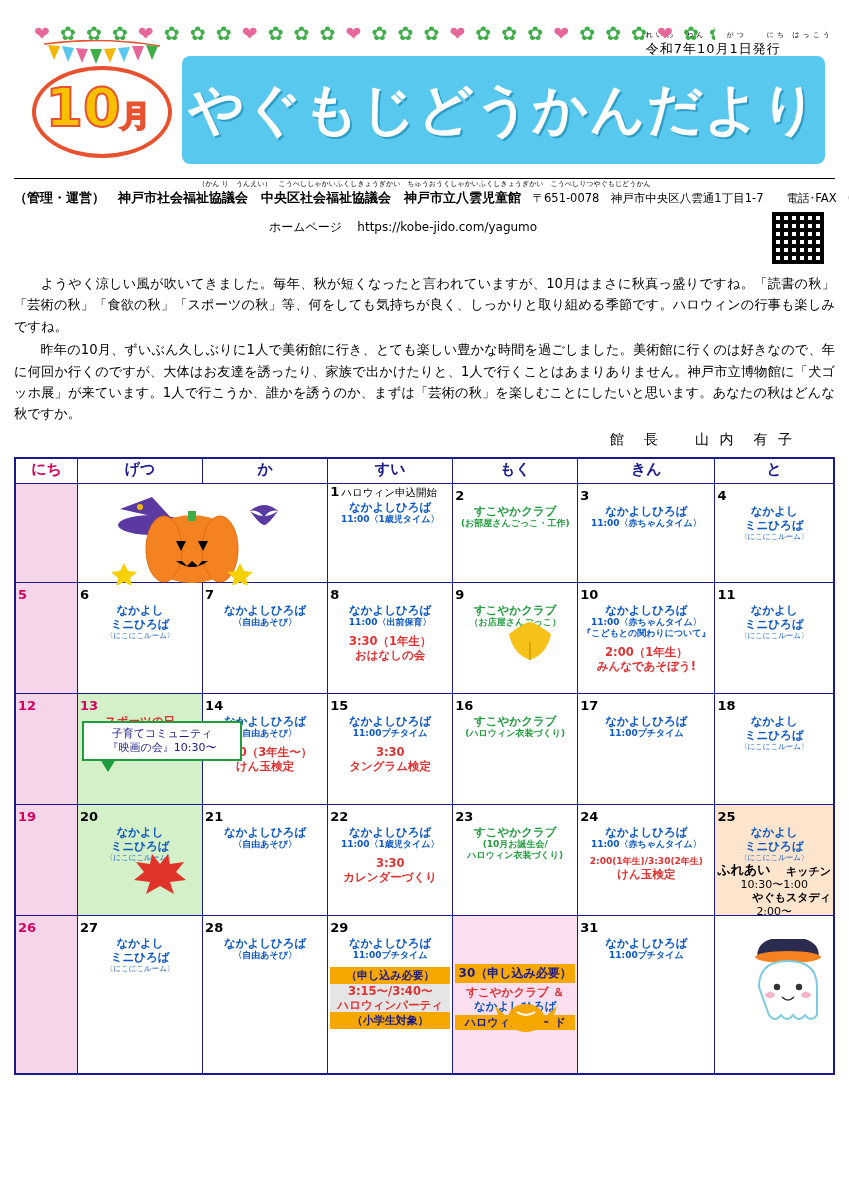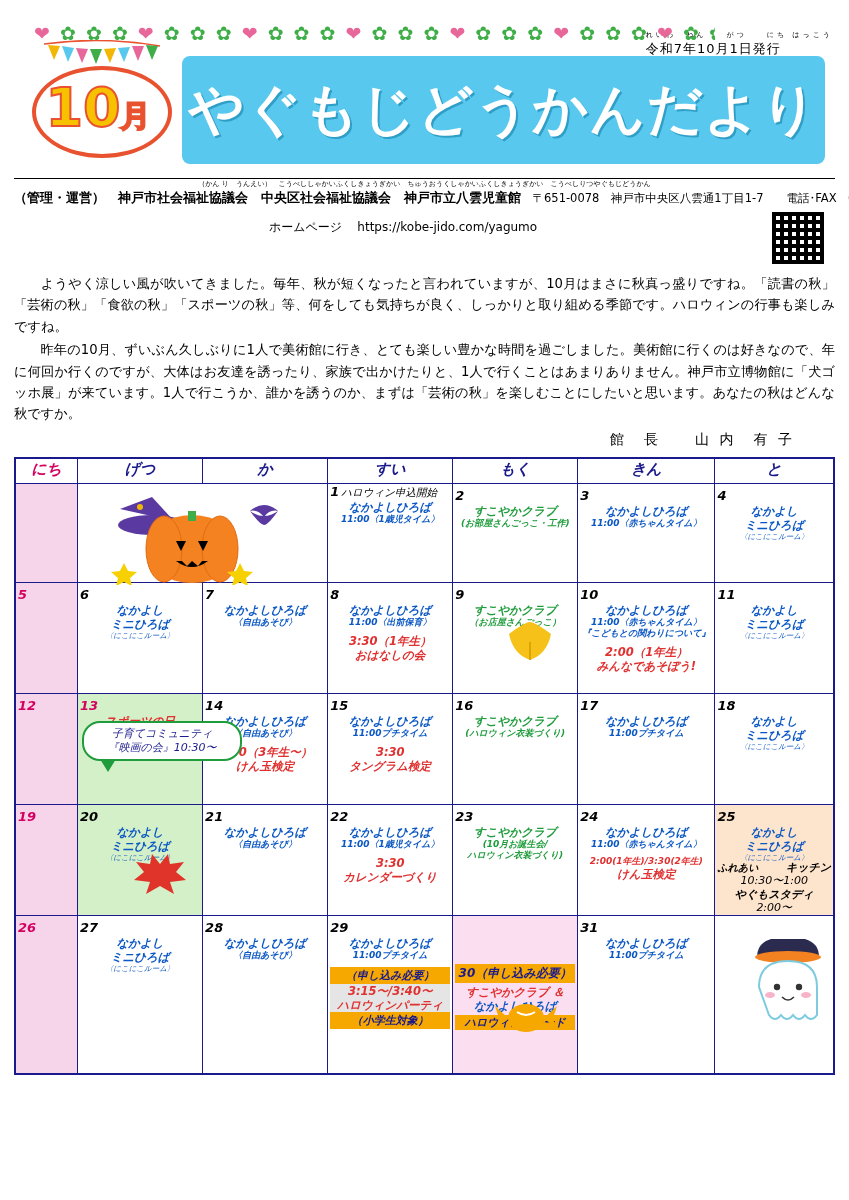--- a/index.html
+++ b/index.html
@@ -77,21 +77,20 @@
   .article{
     font-size:13.2px;line-height:1.62;text-align:justify;margin-top:10px;
   }
   .article p{margin:0 0 2px 0;text-indent:1em;}
   .signature{text-align:right;font-size:14px;letter-spacing:3px;margin:6px 40px 8px 0;}
 
   
   table.cal{
     border-collapse:collapse;width:821px;table-layout:fixed;
     border:2px solid #1a1a8c;
-    font-style:italic;
   }
   table.cal th,table.cal td{
     border:1px solid #1a1a8c;vertical-align:top;padding:1px 2px;
   }
   table.cal th{
     height:22px;font-size:15px;font-weight:bold;color:#1a1a8c;text-align:center;
   }
   table.cal th.sun{color:#d40060;}
   .daynum{font-size:13px;font-weight:bold;line-height:1.1;}
   .daynum.sun{color:#d40060;}
@@ -114,21 +113,21 @@
   .pinkhl{background:#fbdff0;}
 
   
   .pumpkin{position:absolute;left:20px;top:8px;}
   .leafmaple{position:absolute;left:42%;top:44px;}
   .ginkgo{position:absolute;left:40%;top:36px;}
   .ghost{position:absolute;left:28%;top:14px;}
   .candy{position:absolute;left:30%;top:30px;}
   .speech{
     position:absolute;left:2px;top:26px;width:152px;
-    border:2px solid #1f9c3c;border-radius:18px;background:#fff;
+    border:2px solid #1f9c3c;border-radius:0;background:#fff;
     font-size:11px;color:#1a1a8c;text-align:center;padding:4px 2px;line-height:1.3;
     z-index:5;
   }
   .speech .tail{
     position:absolute;left:16px;bottom:-13px;width:0;height:0;
     border-left:8px solid transparent;border-right:8px solid transparent;border-top:13px solid #1f9c3c;
   }
 </style>
 </head>
 <body>
@@ -474,24 +473,24 @@
           </div>
         </div>
       </td>
       <td class="tan">
         <div class="cell">
           <span class="daynum">25</span>
           <div class="ev">
             <div class="blue">なかよし</div>
             <div class="blue">ミニひろば</div>
             <div class="xs">〈にこにこルーム〉</div>
-            <div style="text-align:left;font-size:10px;font-weight:bold;color:#000;">ふれあい</div>
+            <div style="text-align:left;font-size:13px;font-weight:bold;color:#000;">ふれあい</div>
             <div style="text-align:right;font-size:11px;font-weight:bold;color:#000;margin-top:-13px;">キッチン</div>
             <div style="font-size:11px;color:#000;">10:30〜1:00</div>
-            <div style="font-size:11px;font-weight:bold;color:#000;">やぐもスタディ</div>
+            <div style="font-size:11px;font-weight:bold;color:#000;text-align:right;">やぐもスタディ</div>
             <div style="font-size:11px;color:#000;">2:00〜</div>
           </div>
         </div>
       </td>
     </tr>
 
     <tr>
       <td class="sun">
         <div class="cell"><span class="daynum sun">26</span></div>
       </td>

